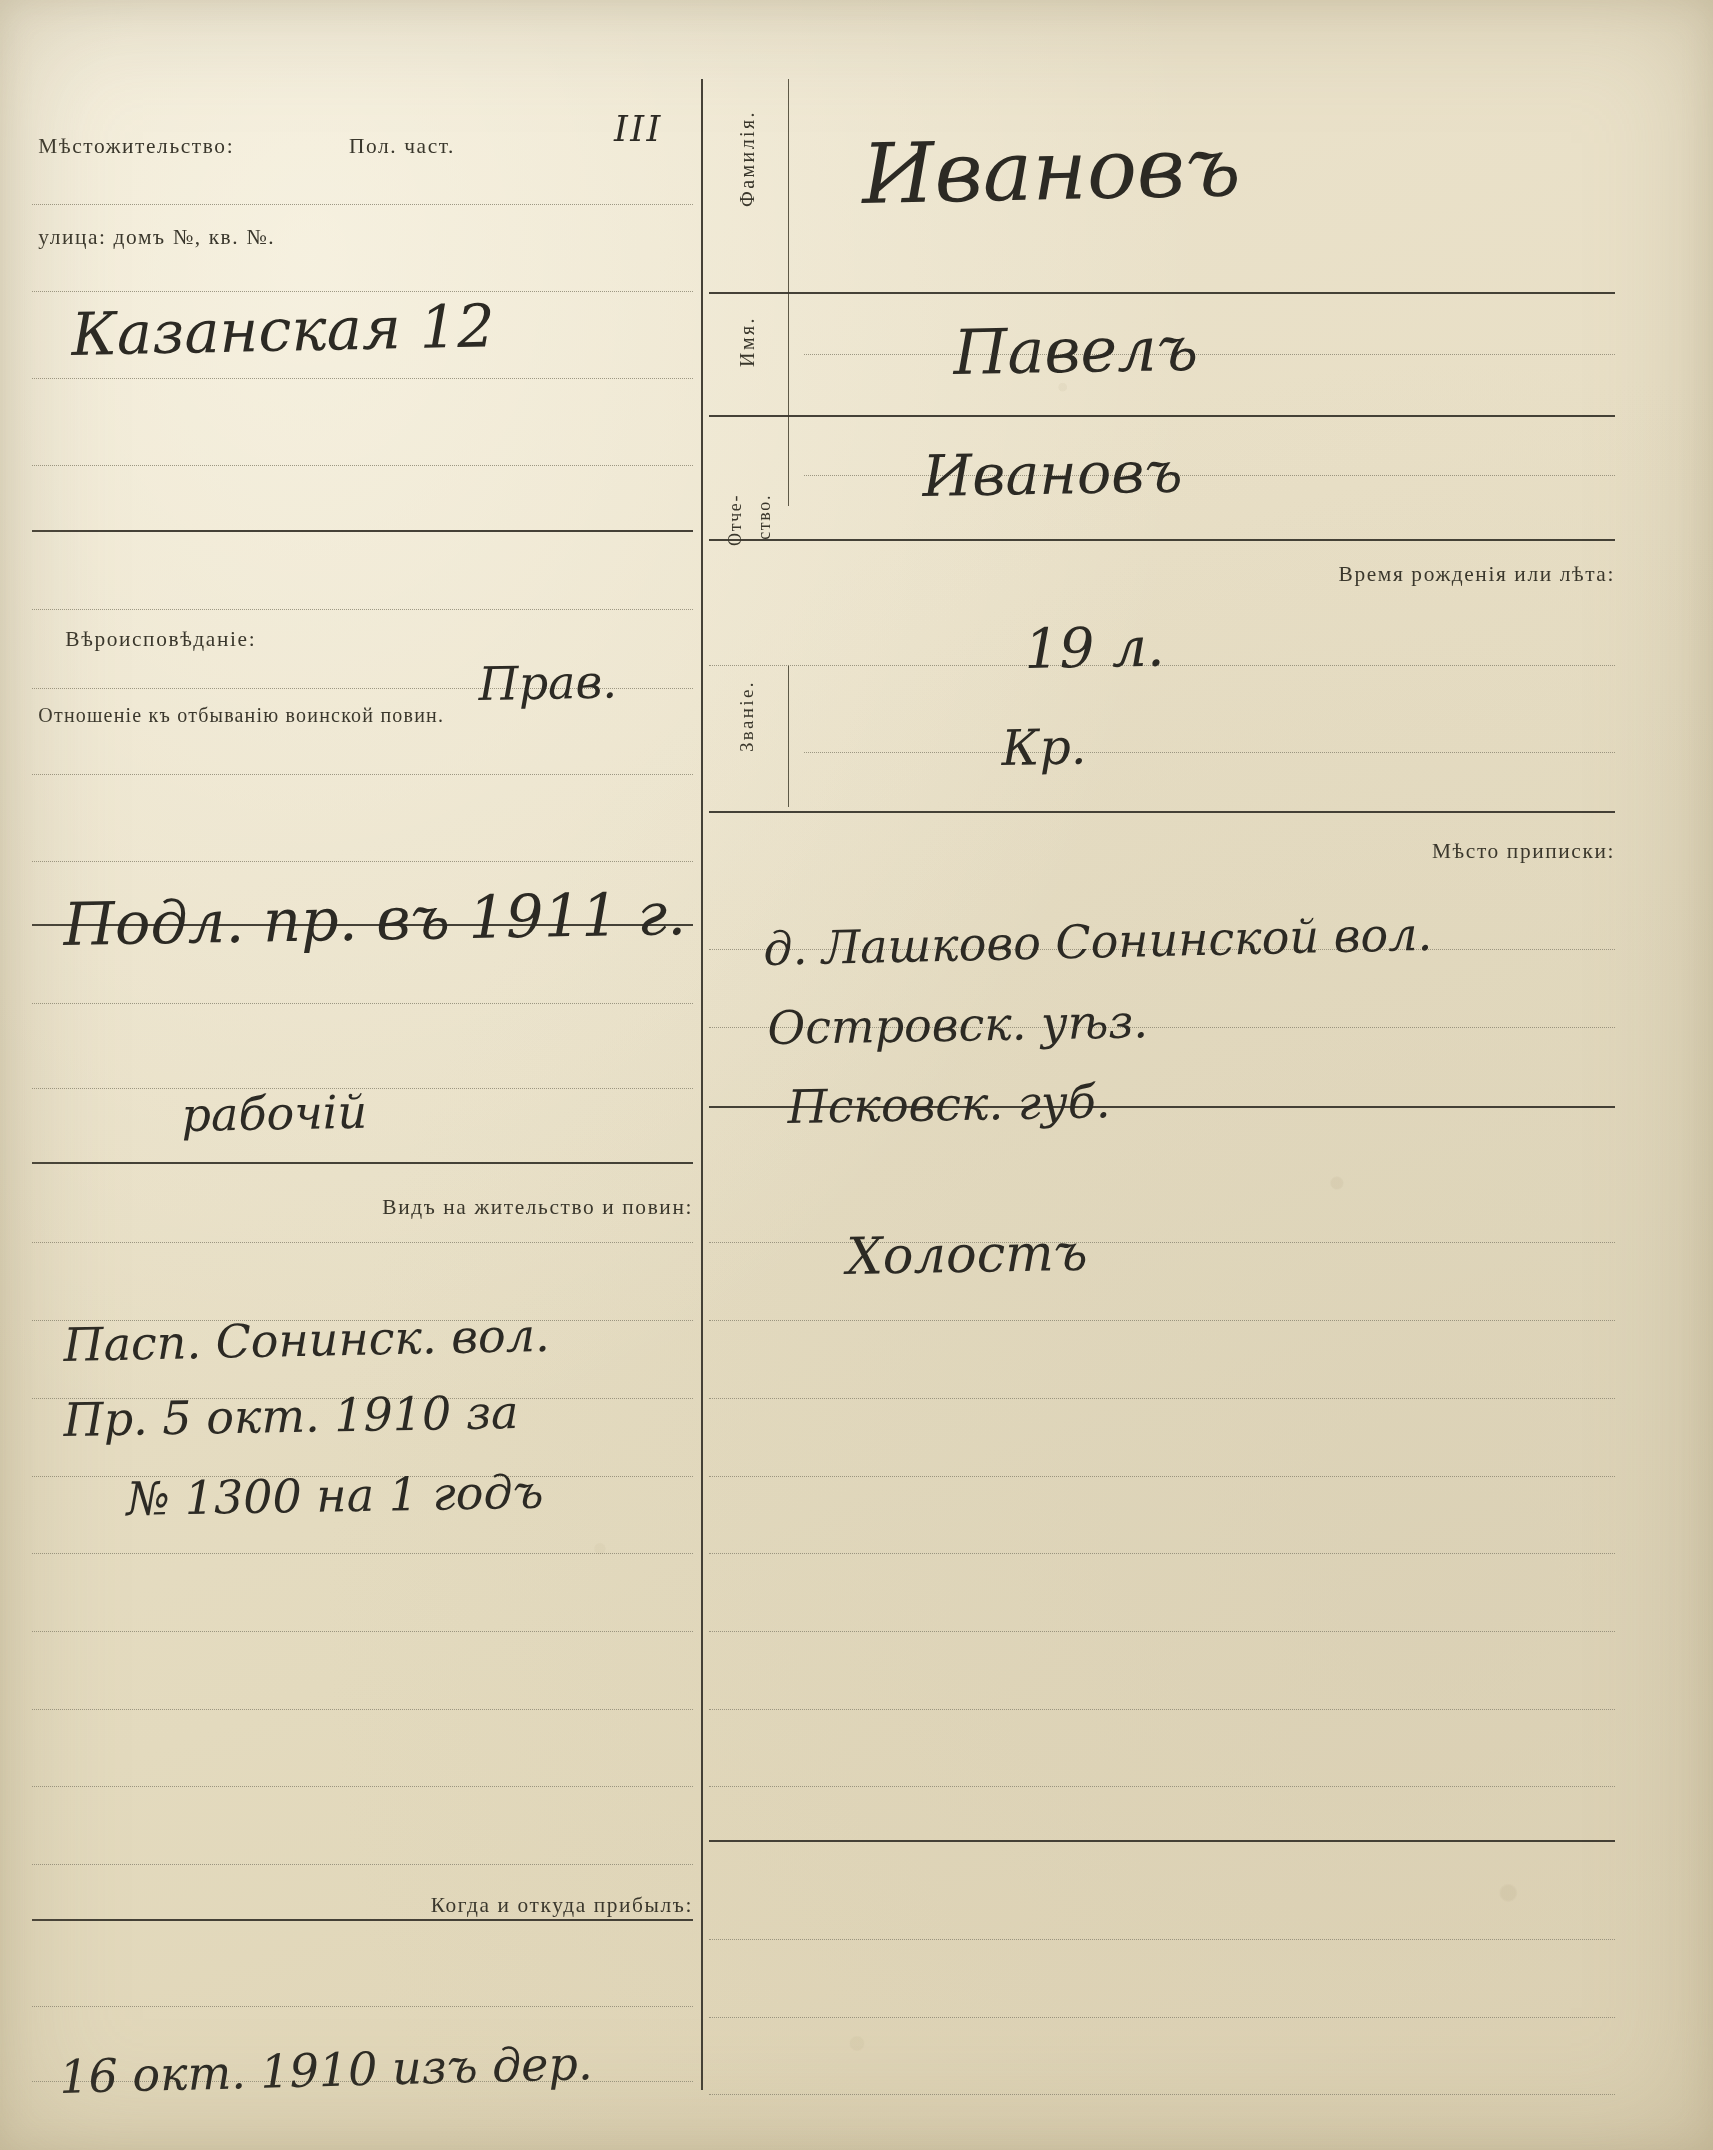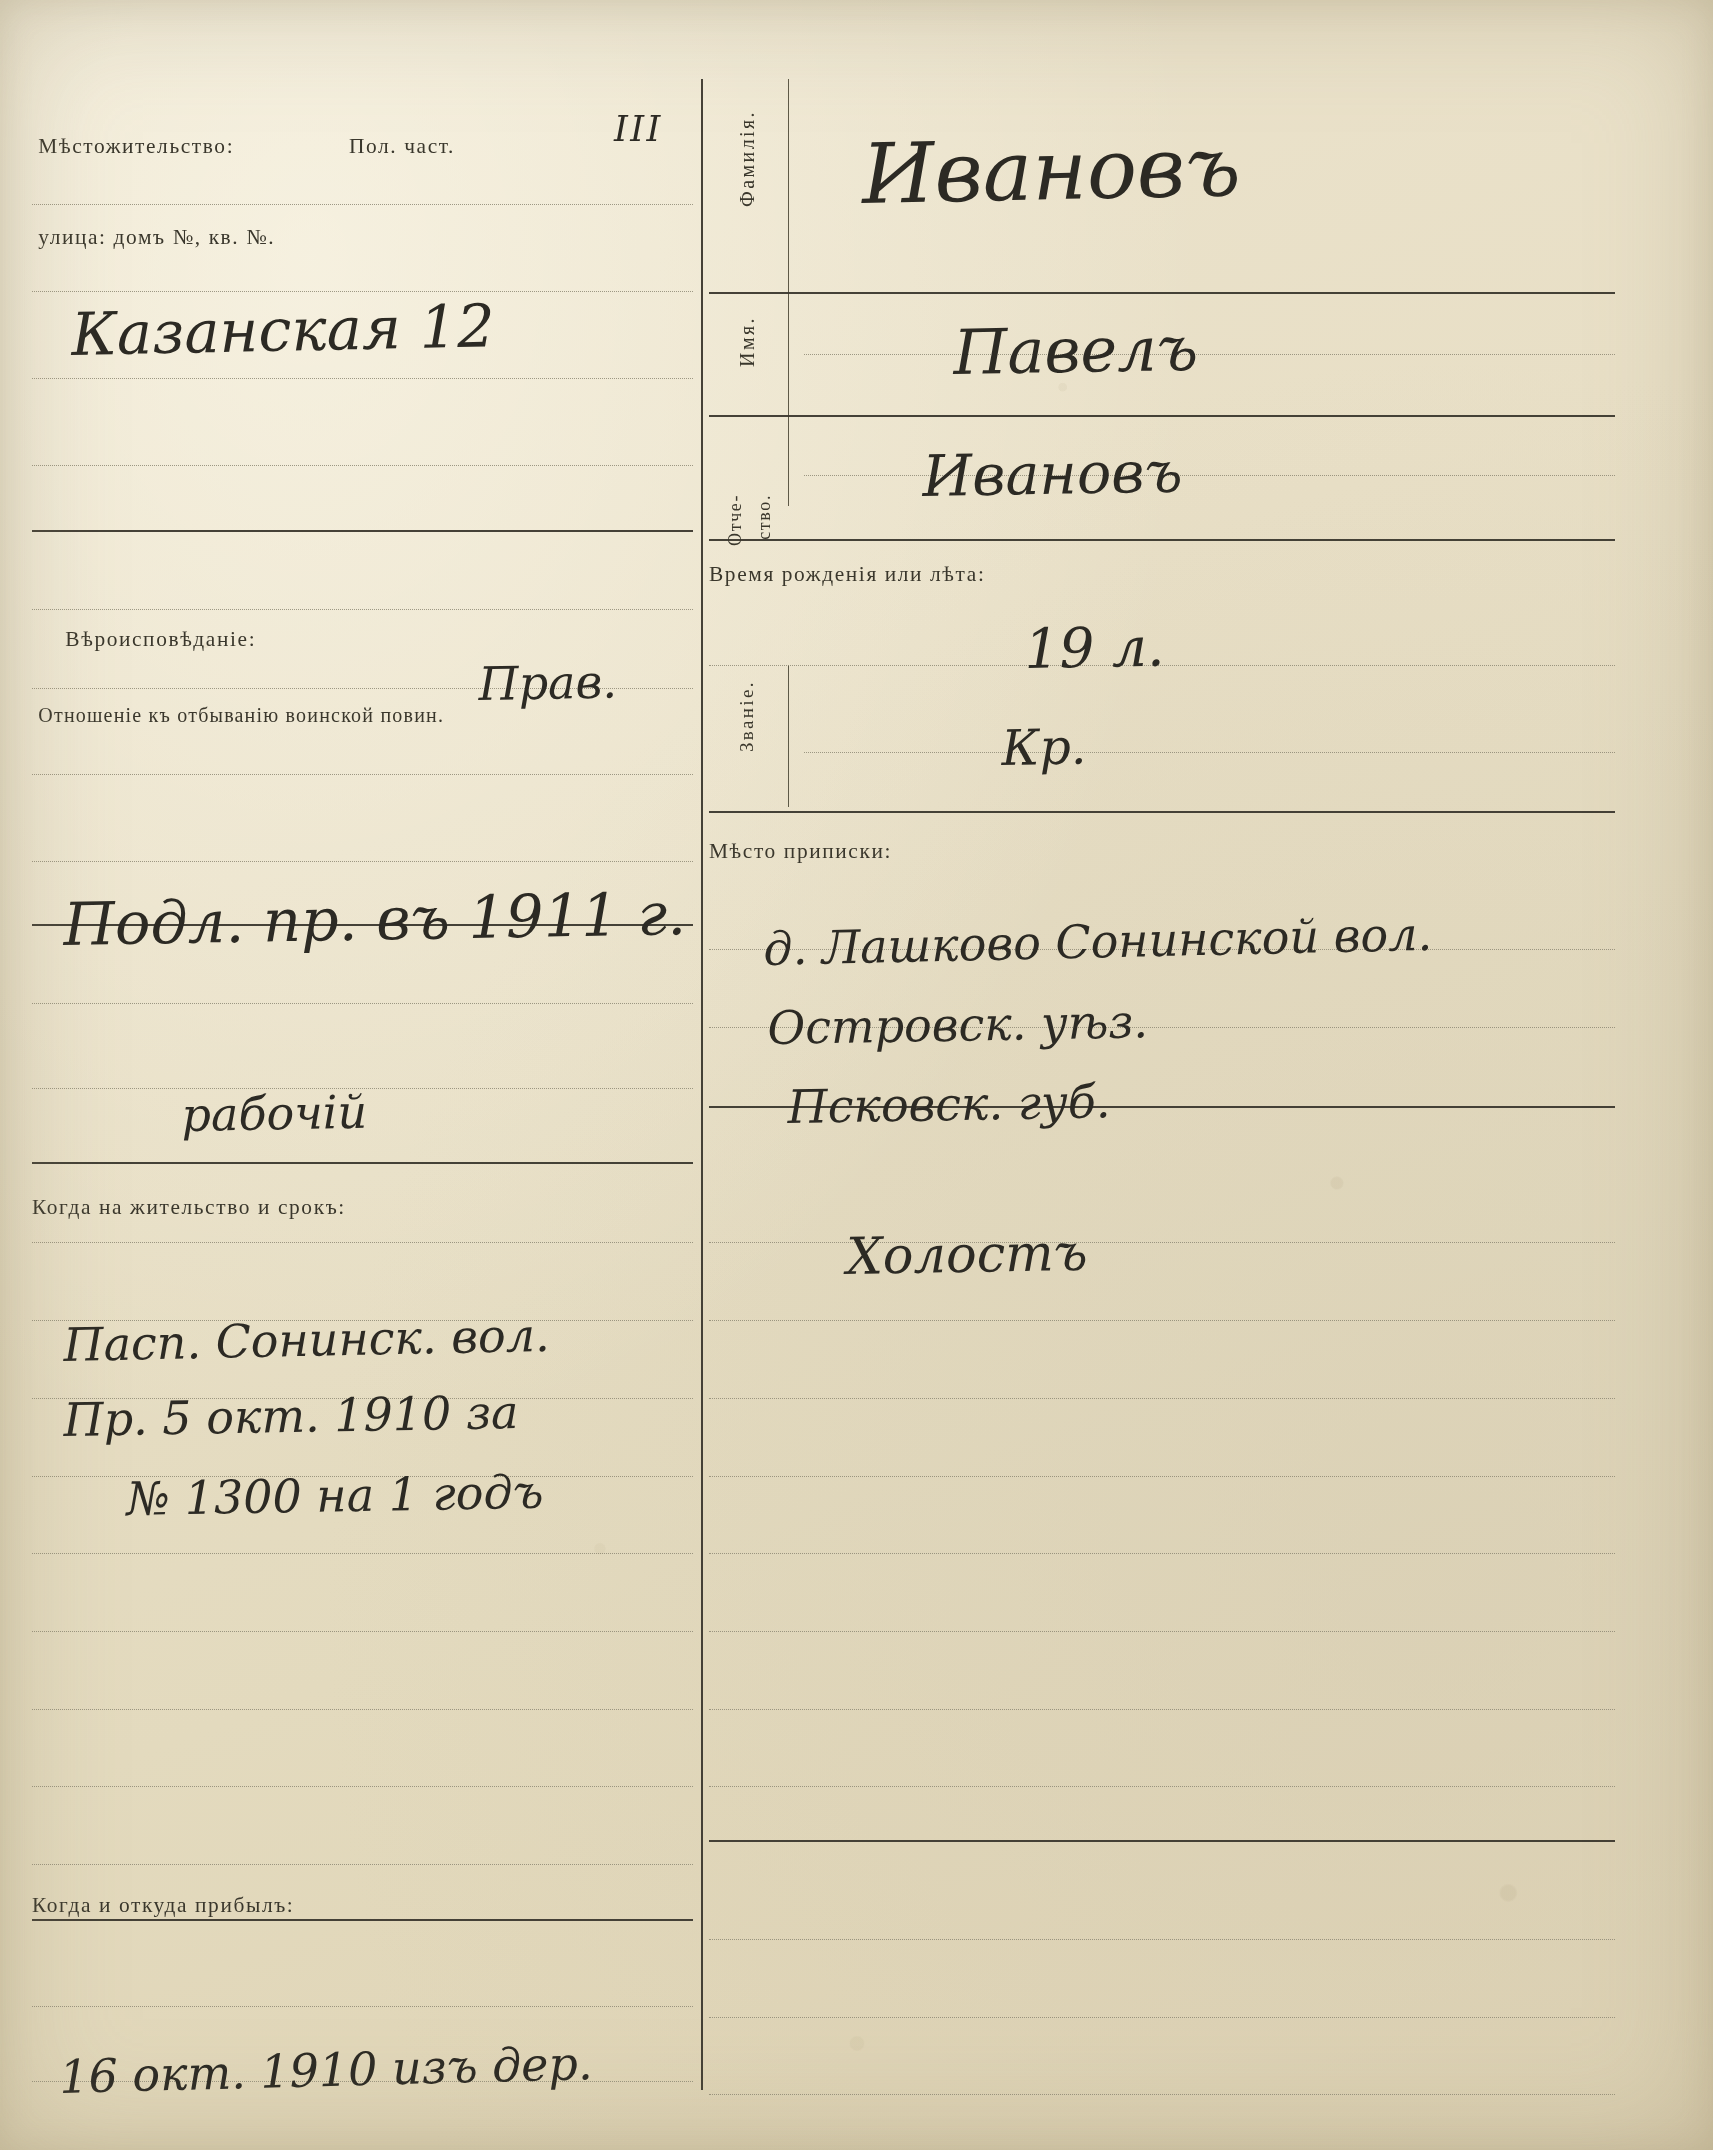--- a/index.html
+++ b/index.html
@@ -72,21 +72,21 @@
 
   .printed {
     position: absolute;
     font-family: "Liberation Serif", serif;
     color: #3a372c;
     letter-spacing: 1.6px;
     font-size: 21.4px;
     white-space: nowrap;
   }
   .printed.center {
-    text-align: left;
+    text-align: right;
   }
   .printed.vert {
     writing-mode: vertical-rl;
     transform: rotate(180deg);
     letter-spacing: 2.4px;
     font-size: 20px;
   }
 
   .hand {
     position: absolute;
@@ -165,21 +165,21 @@
     <div class="rule" style="left:677px; top:1962px; width:906px;"></div>
     <div class="rule" style="left:677px; top:2039px; width:906px;"></div>
 
     <div class="printed" style="left:6.3px; top:79px;">Мѣстожительство:</div>
     <div class="printed" style="left:317px; top:79px;">Пол. част.</div>
     <div class="printed" style="left:6.3px; top:170px;">улица: домъ №, кв. №.</div>
 
     <div class="printed" style="left:6.3px; top:572px;margin-left:27px;">Вѣроисповѣданіе:</div>
     <div class="printed" style="left:6.3px; top:649px; font-size:20px; letter-spacing:1.2px;">Отношеніе къ отбыванію воинской повин.</div>
 
-    <div class="printed center" style="left:0; top:1140px; width:661px;">Когда на жительство и срокъ:</div>
+    <div class="printed center" style="left:0; top:1140px; width:661px;">Видъ на жительство и повин:</div>
     <div class="printed center" style="left:0; top:1838px; width:661px;">Когда и откуда прибылъ:</div>
 
     <div class="hand sm" style="left:582px; top:54px; font-size:35px; letter-spacing:2.4px;">III</div>
     <div class="hand big" style="left:40px; top:245px; transform:rotate(-1.2deg);">Казанская 12</div>
     <div class="hand med" style="left:447px; top:602px; transform:rotate(-1deg);">Прав.</div>
     <div class="hand big" style="left:32px; top:835px; transform:rotate(-1deg);">Подл. пр. въ 1911 г.</div>
     <div class="hand med" style="left:150px; top:1033px; transform:rotate(-1deg);">рабочій</div>
 
     <div class="hand med" style="left:32px; top:1263px; transform:rotate(-1.2deg);">Пасп. Сонинск. вол.</div>
     <div class="hand med" style="left:32px; top:1338px; transform:rotate(-1deg);">Пр. 5 окт. 1910 за</div>

